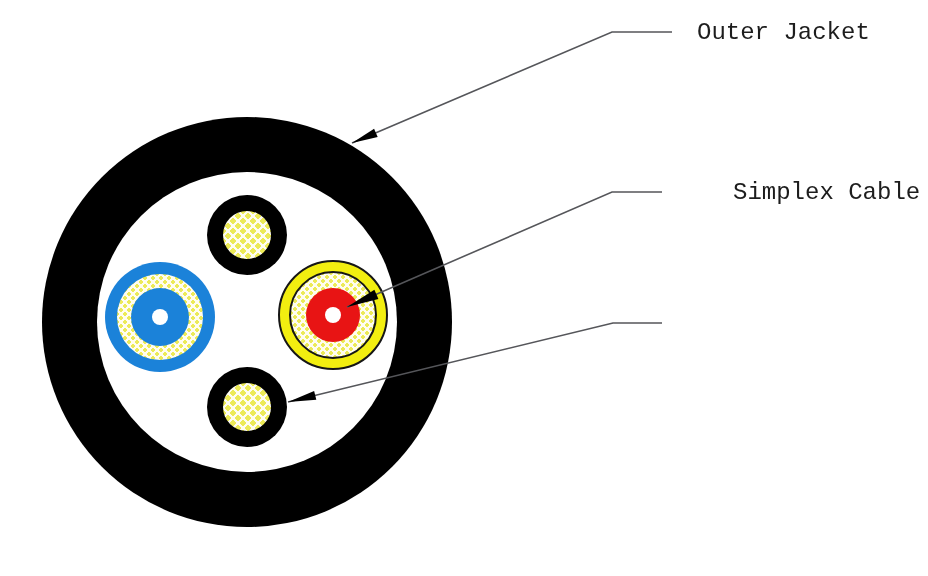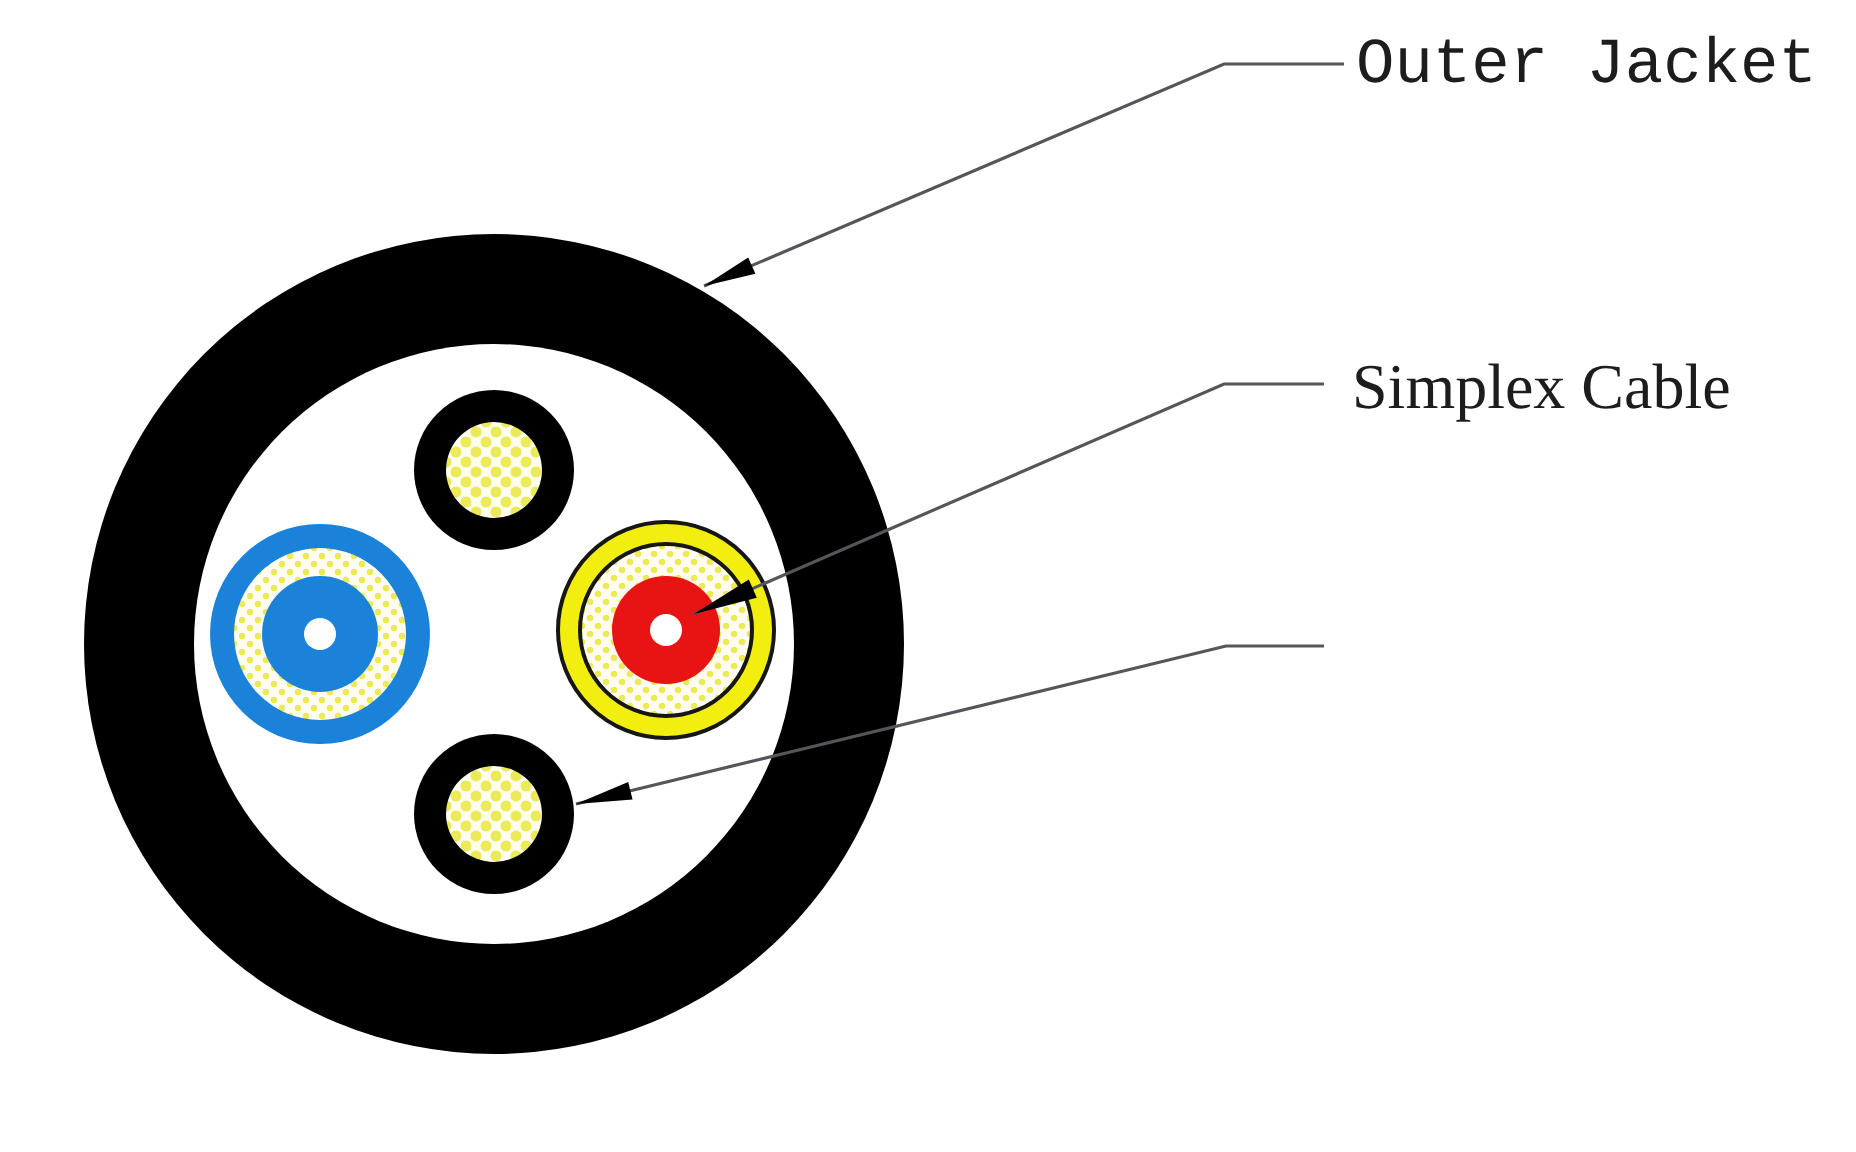--- a/index.html
+++ b/index.html
@@ -71,28 +71,29 @@
                             background: var(--background, #fff); }
 
   
   .leaders { position: absolute; left: 0; top: 0; pointer-events: none; }
   .leaders polyline { fill: none; stroke: var(--leader-line, #55565a); stroke-width: 1.6px; }
   .leaders polygon  { fill: #000; stroke: none; }
 
   
   .callout-label {
     position: absolute;
-    font-size: 32px;
+    font-size: 24px;
     line-height: 28px;
     color: var(--label-text, #1d1d1d);
     white-space: nowrap;
     letter-spacing: 0px;
+    margin-left: 19px;
   }
   .label-outer-jacket  { left: 678px; top: 19px; }
-  .label-simplex-cable { left: 676px; top: 179px; font-family: Liberation Serif, serif; }
+  .label-simplex-cable { left: 714px; top: 179px; }
   .label-filler        { left: 676px; top: 310px; }
 </style>
 </head>
 <body>
 
 <div class="stage">
 
   <div class="circle outer-jacket"></div>
   <div class="circle interior"></div>
 

